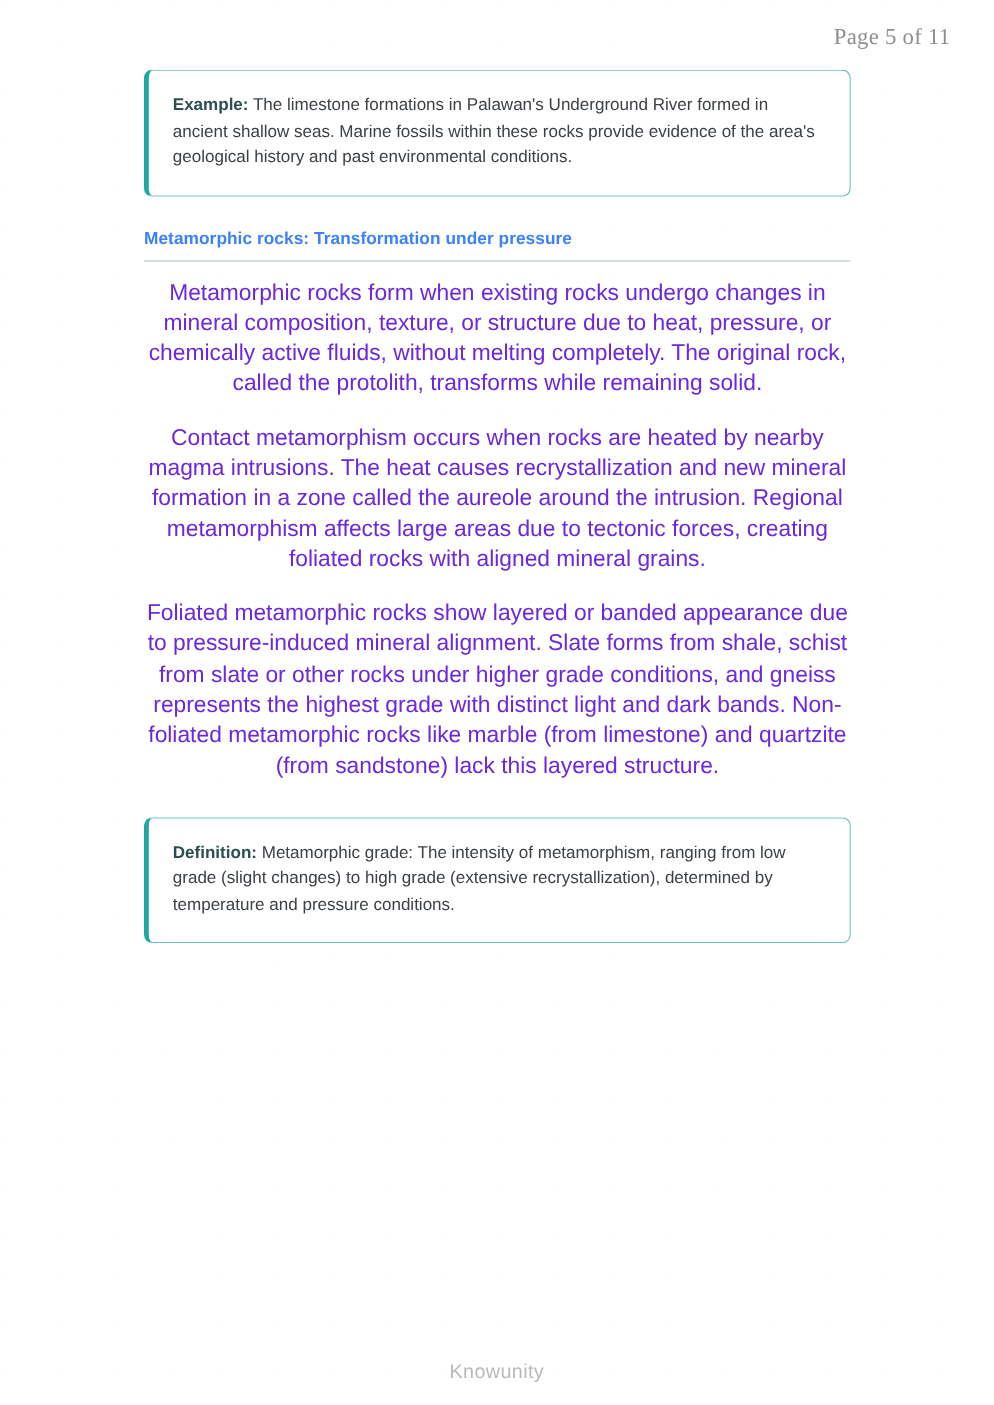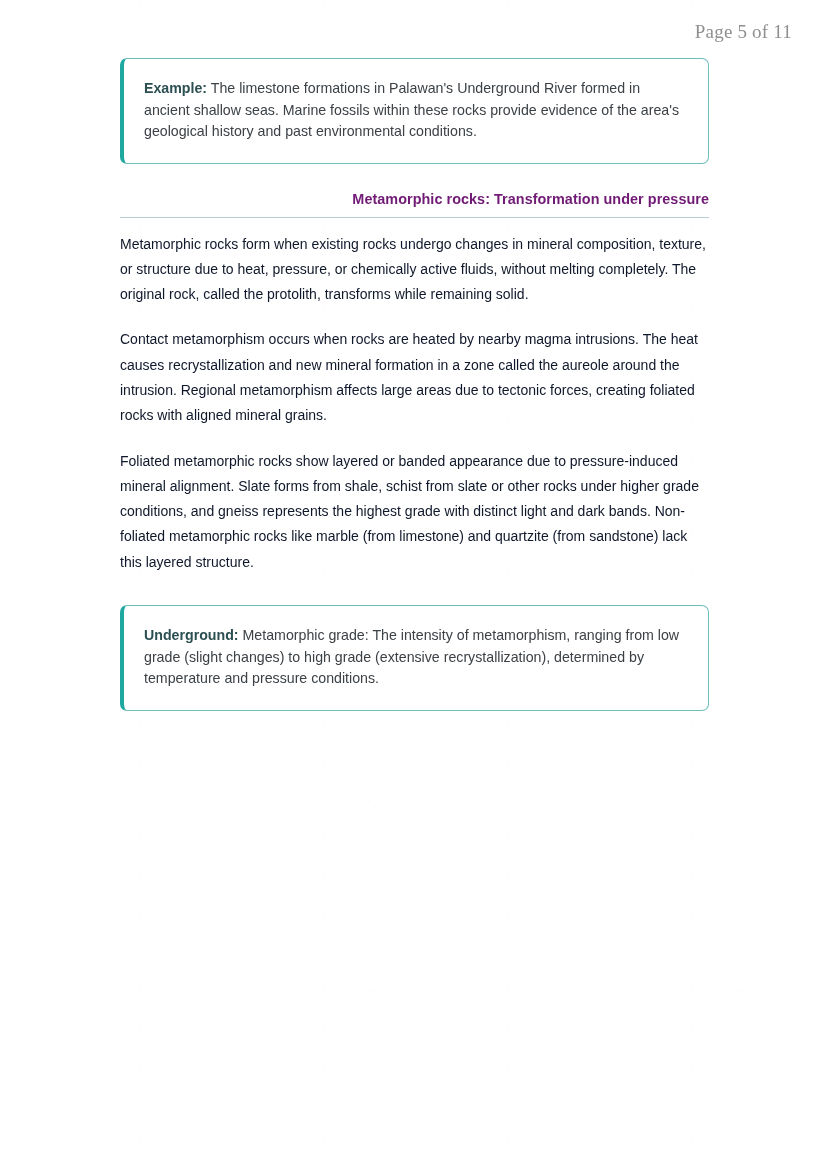--- a/index.html
+++ b/index.html
@@ -70,35 +70,35 @@
     color: #2c4f52;
   }
 
   .callout-example { margin-bottom: 0; }
 
   
   .section-heading {
     margin-top: 26px;
     font-size: 14.4px;
     font-weight: bold;
-    color: #701a75;
+    color: #3b82f6;
     letter-spacing: 0.05px;
     padding-bottom: 9px;
     border-bottom: 1.3px solid #b9cdd4;
     line-height: 18px;
-    text-align: right;
   }
 
   
   .body-copy { margin-top: 14px; }
   .body-copy p {
     margin: 0 0 20px 0;
-    font-size: 14px;
+    font-size: 19px;
     line-height: 25.3px;
-    color: #0f172a;
+    color: #6d28d9;
+    text-align: center;
   }
   .body-copy p:last-child { margin-bottom: 16px; }
 
   .callout-definition { margin-top: 30px; }
 
   
   .footer-brand {
     position: absolute;
     bottom: 18px;
     left: 0;
@@ -126,19 +126,20 @@
 
     <div class="section-heading">Metamorphic rocks: Transformation under pressure</div>
 
     <div class="body-copy">
       <p>Metamorphic rocks form when existing rocks undergo changes in mineral composition, texture, or structure due to heat, pressure, or chemically active fluids, without melting completely. The original rock, called the protolith, transforms while remaining solid.</p>
       <p>Contact metamorphism occurs when rocks are heated by nearby magma intrusions. The heat causes recrystallization and new mineral formation in a zone called the aureole around the intrusion. Regional metamorphism affects large areas due to tectonic forces, creating foliated rocks with aligned mineral grains.</p>
       <p>Foliated metamorphic rocks show layered or banded appearance due to pressure-induced mineral alignment. Slate forms from shale, schist from slate or other rocks under higher grade conditions, and gneiss represents the highest grade with distinct light and dark bands. Non-foliated metamorphic rocks like marble (from limestone) and quartzite (from sandstone) lack this layered structure.</p>
     </div>
 
     <div class="callout callout-definition">
-      <p><span class="label">Underground:</span><span> Metamorphic grade: The intensity of metamorphism, ranging from low grade (slight changes) to high grade (extensive recrystallization), determined by temperature and pressure conditions.</span></p>
+      <p><span class="label">Definition:</span><span> Metamorphic grade: The intensity of metamorphism, ranging from low grade (slight changes) to high grade (extensive recrystallization), determined by temperature and pressure conditions.</span></p>
     </div>
 
   </div>
 
+  <div class="footer-brand">Knowunity</div>
 
 </div>
 
 </body></html>

